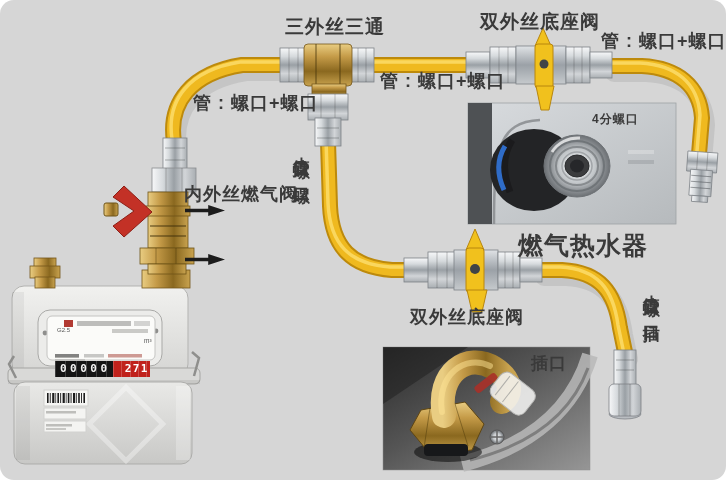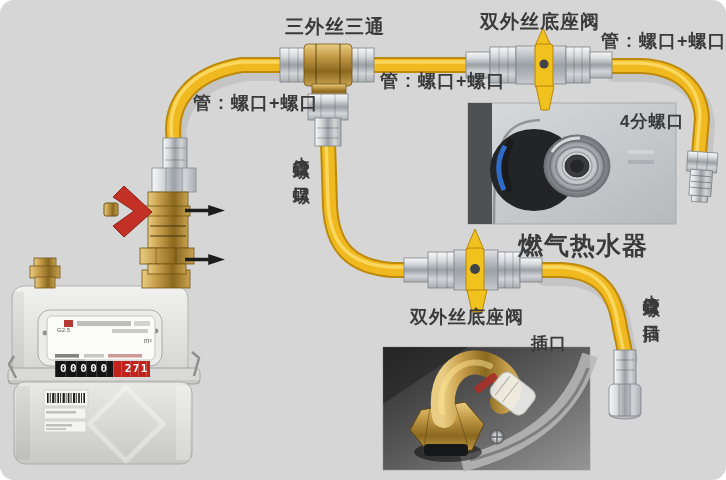--- a/index.html
+++ b/index.html
@@ -292,26 +292,27 @@
     <path d="M 619 384 v 32 M 630 384 v 32" stroke="rgba(60,60,60,.3)"></path>
   </g>
 </svg>
 
   <div class="lbl" style="left:285px;top:17px;font-size:19px">三外丝三通</div>
   <div class="lbl" style="left:480px;top:12px;font-size:19px">双外丝底座阀</div>
   <div class="lbl" style="left:601px;top:32px;font-size:18px">管 : 螺口+螺口</div>
   <div class="lbl" style="left:380px;top:72px;font-size:18px">管 : 螺口+螺口</div>
   <div class="lbl" style="left:193px;top:94px;font-size:18px">管 : 螺口+螺口</div>
   <div class="lbl vlabel" style="left:292px;top:146px;font-size:17px">管螺口+螺口</div>
+  <div class="lbl" style="left:184px;top:185px;font-size:18px">内外丝燃气阀</div>
   <div class="arrow" style="left:185px;top:205px"></div>
   <div class="arrow" style="left:185px;top:254px"></div>
-  <div class="lbl" style="left:620px;top:113px;font-size:17px">4分螺口</div>
+  <div class="lbl" style="left:592px;top:113px;font-size:12px">4分螺口</div>
   <div class="lbl" style="left:518px;top:232px;font-size:25px">燃气热水器</div>
   <div class="lbl" style="left:410px;top:308px;font-size:18px">双外丝底座阀</div>
-  <div class="lbl" style="left:531px;top:335px;font-size:17px">插口</div>
+  <div class="lbl" style="left:531px;top:355px;font-size:17px">插口</div>
   <div class="lbl vlabel" style="left:642px;top:284px;font-size:17px">管螺口+插口</div>
 
   <div class="odometer">
     <span class="odo-black">00000</span>
     <span class="odo-red">271</span>
   </div>
   <div class="tiny" style="left:57px;top:327px;font-size:6px">G2.5</div>
   <div class="tiny" style="left:144px;top:337px;font-size:6.5px">m³</div>
 
 </div>

